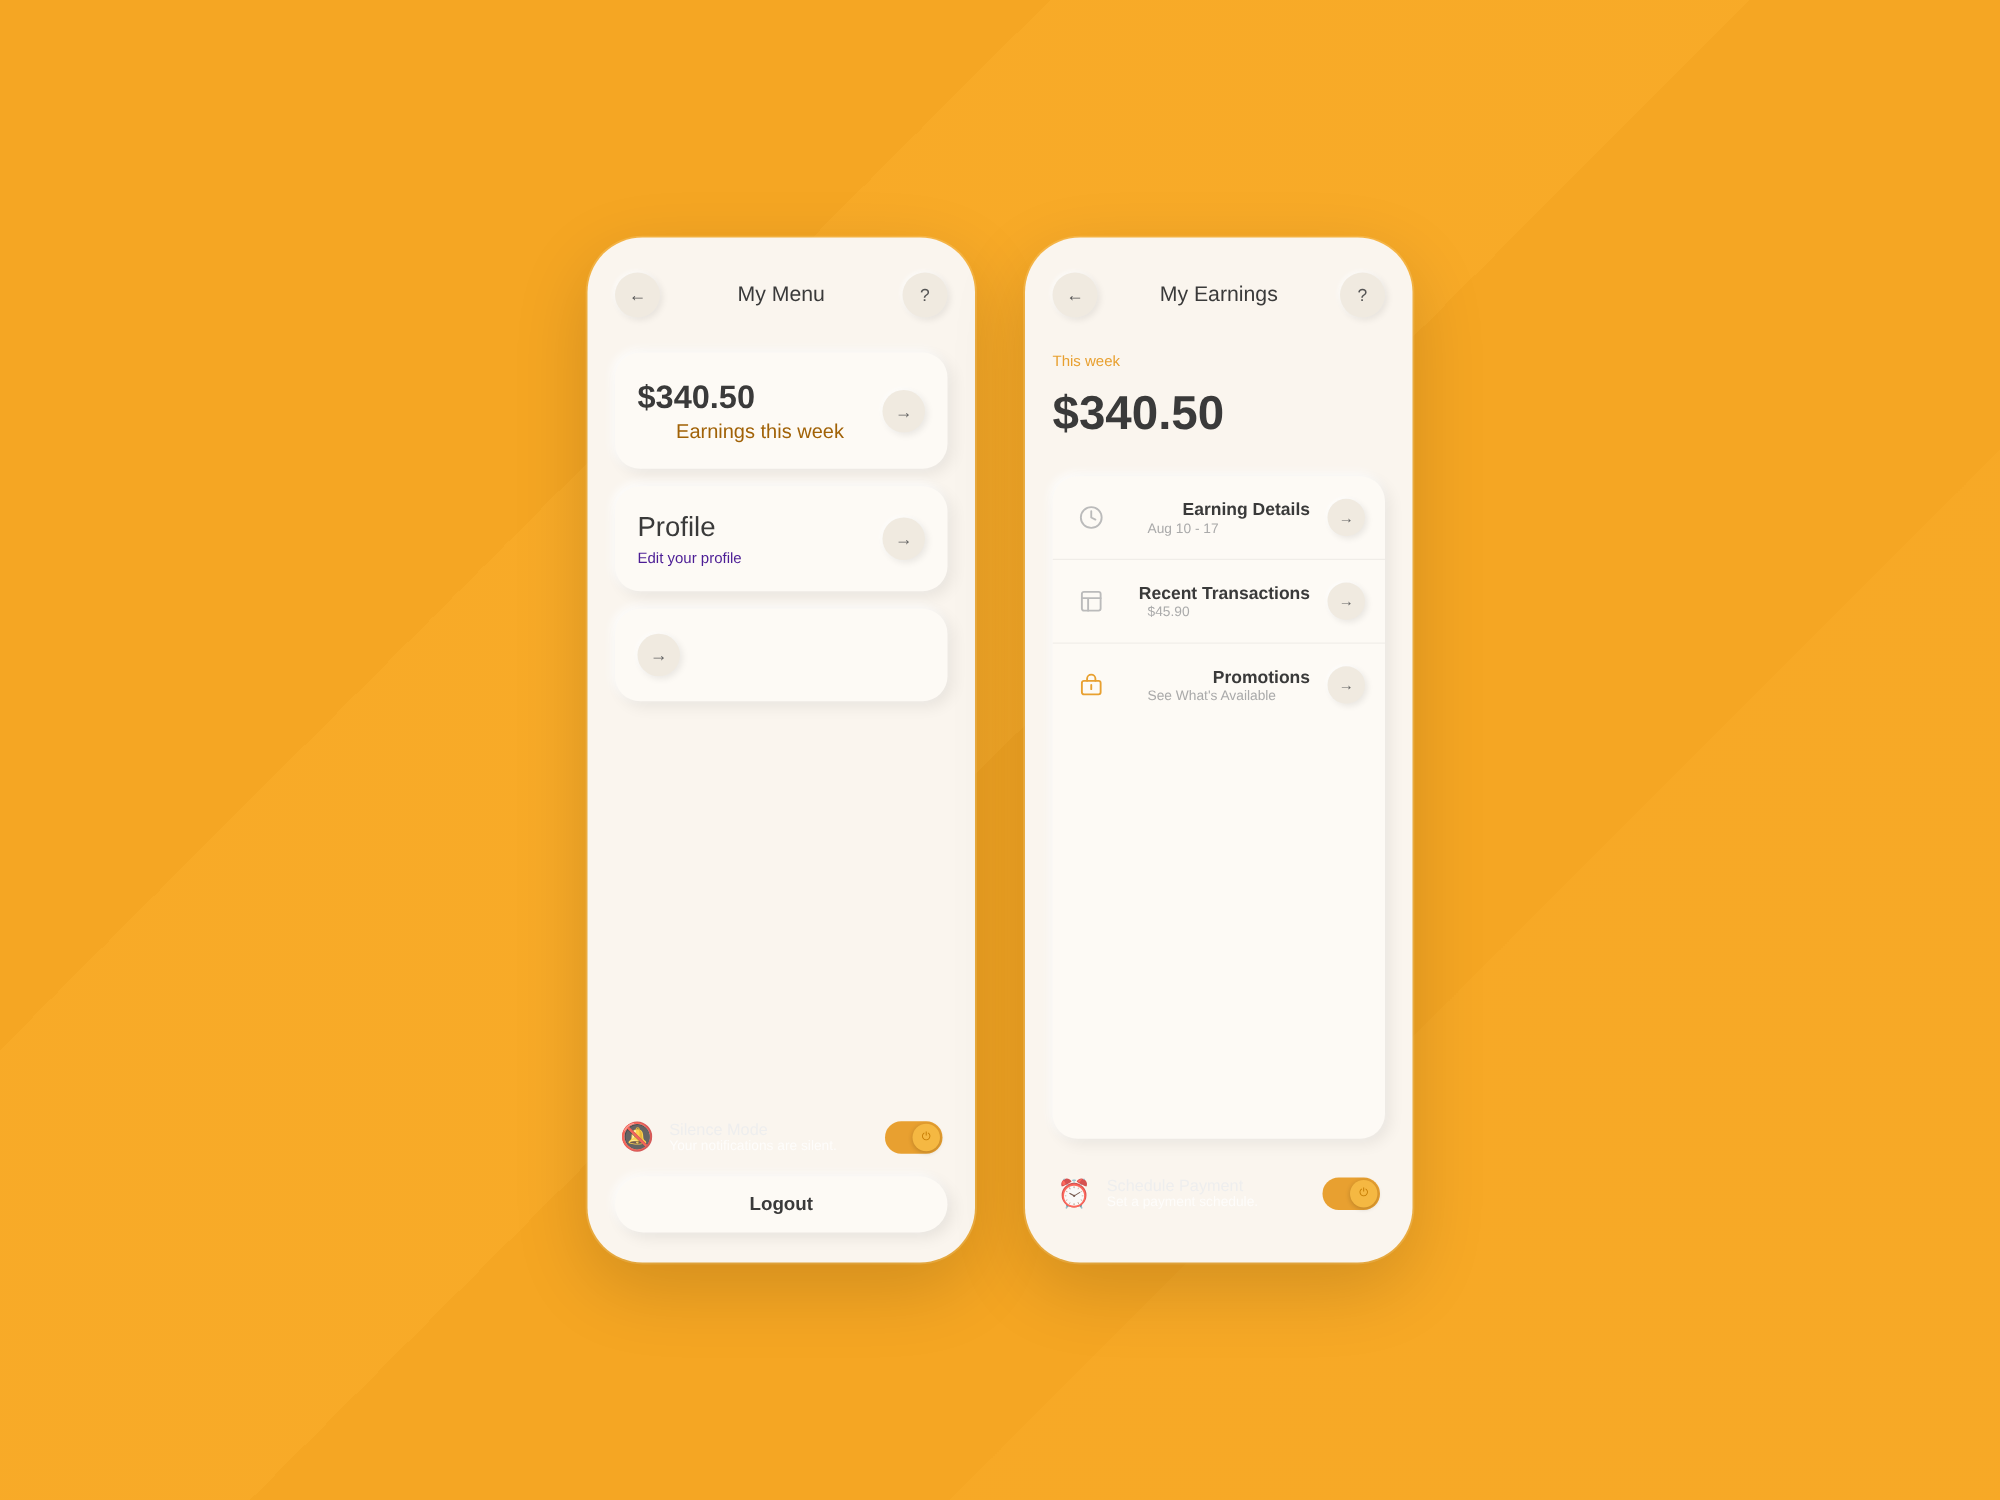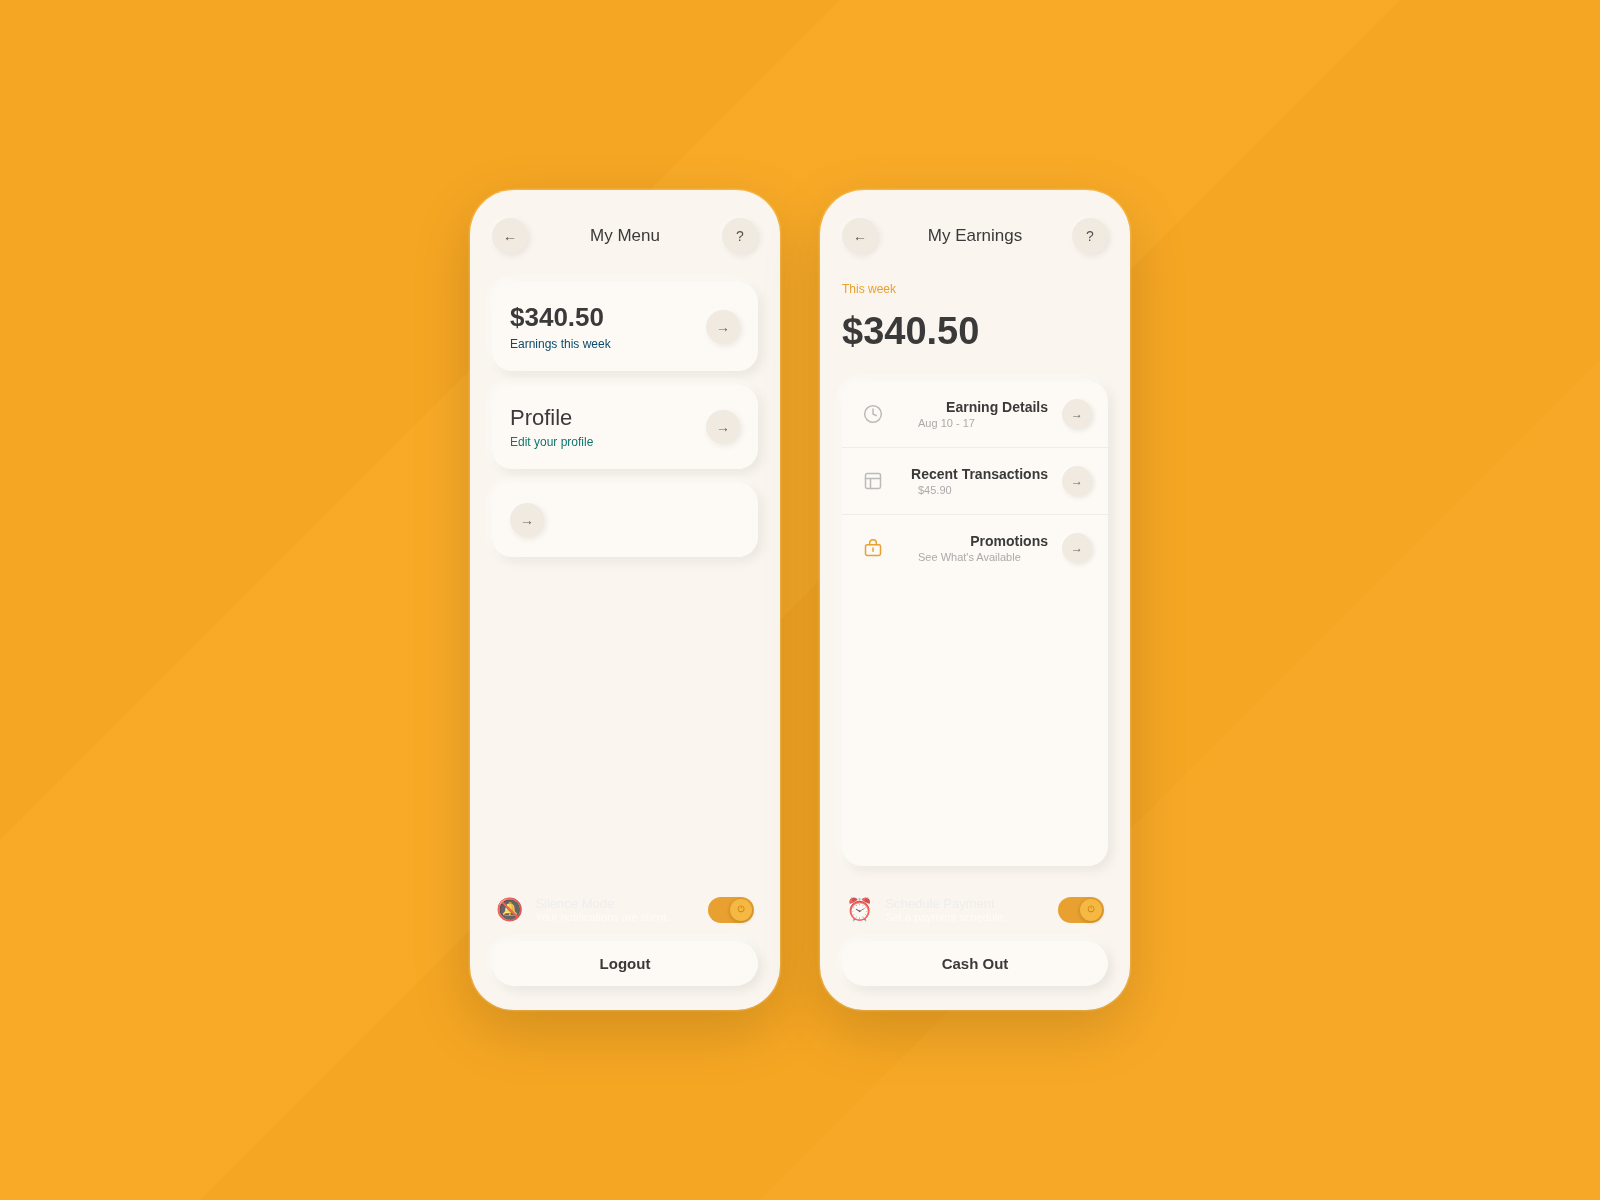--- a/index.html
+++ b/index.html
@@ -95,32 +95,33 @@
     .card-content {
       flex: 1;
     }
     .card-main-value {
       font-size: 26px;
       font-weight: 600;
       color: #3a3a3a;
       margin-bottom: 4px;
     }
     .card-sub {
-      font-size: 12px;
-      color: #0c4a6e;
+      font-size: 16px;
+      color: #a16207;
+      text-align: center;
     }
     .card-title {
       font-size: 22px;
       font-weight: 500;
       color: #3a3a3a;
       margin-bottom: 4px;
     }
     .card-desc {
       font-size: 12px;
-      color: #0f766e;
+      color: #4c1d95;
     }
     .arrow-btn {
       width: 34px;
       height: 34px;
       border-radius: 50%;
       background: #F0EAE0;
       display: flex;
       align-items: center;
       justify-content: center;
       font-size: 14px;
@@ -426,17 +427,16 @@
       <div class="schedule-row">
         <span class="schedule-icon">⏰</span>
         <div class="schedule-text">
           <div class="schedule-title">Schedule Payment</div>
           <div class="schedule-desc">Set a payment schedule.</div>
         </div>
         <div class="toggle">
           <div class="toggle-knob">⏻</div>
         </div>
       </div>
-      <button class="cashout-btn">Cash Out</button>
     </div>
   </div>
 
 </div>
 
 </body></html>

